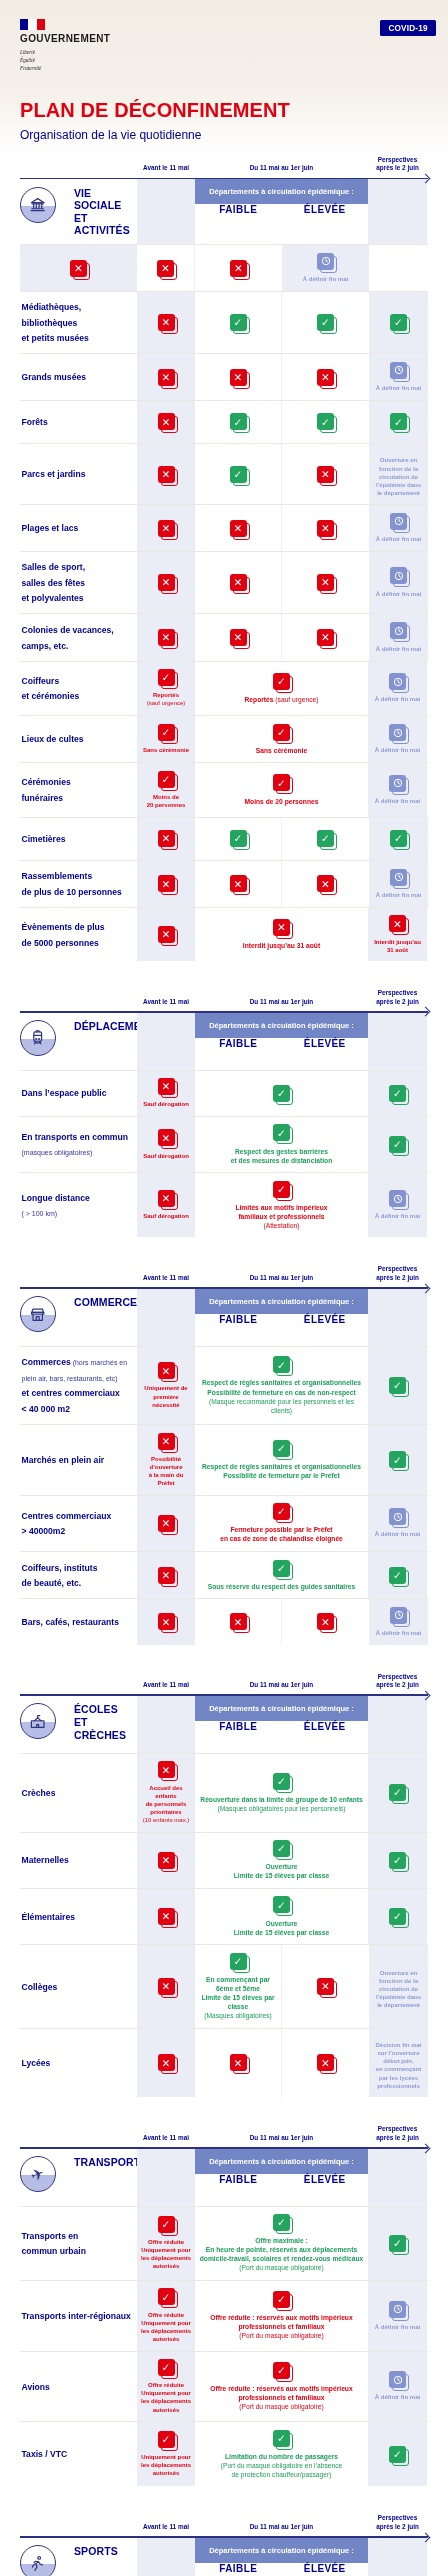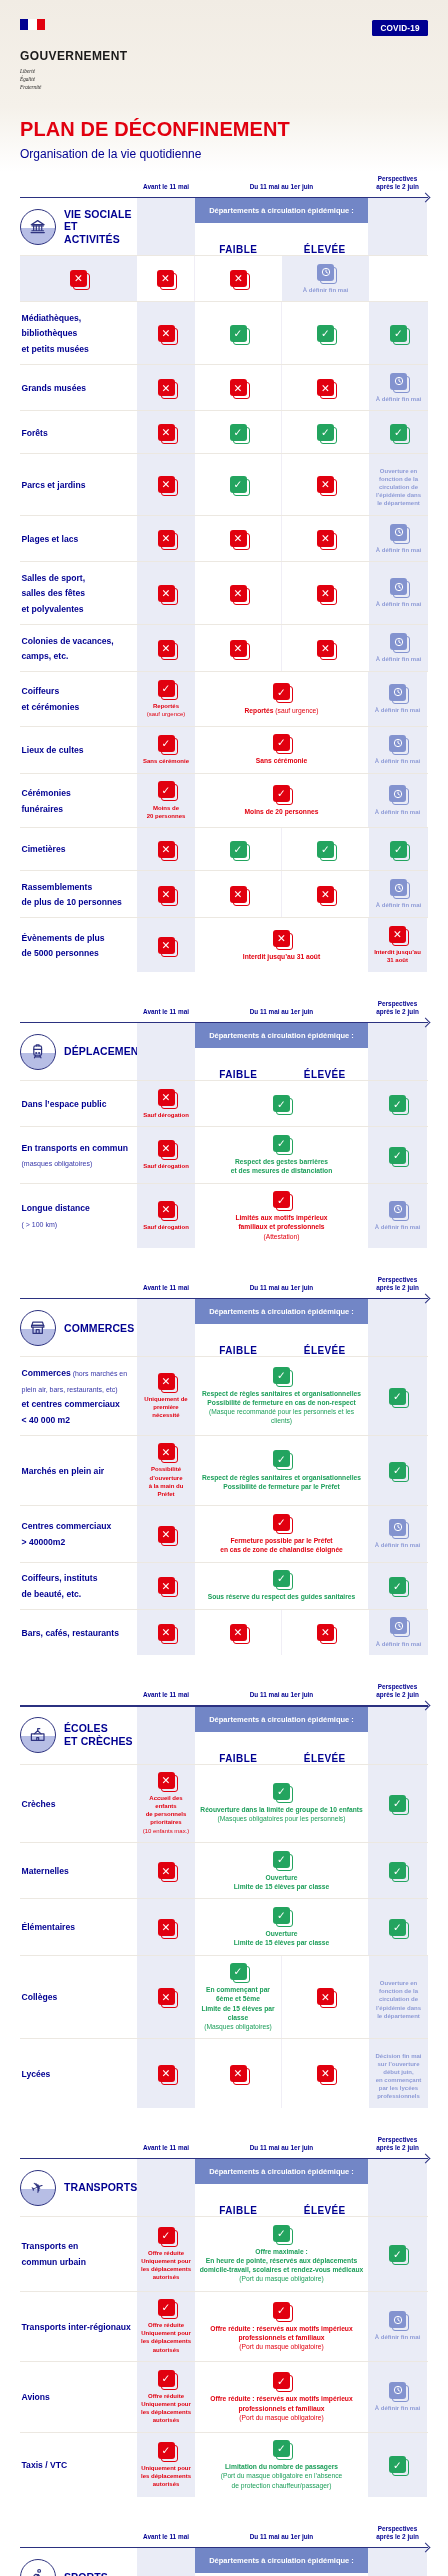--- a/index.html
+++ b/index.html
@@ -3,43 +3,43 @@
 <meta charset="utf-8">
 <style>
   html,body{margin:0;padding:0}
   body{width:448px;font-family:"Liberation Sans","DejaVu Sans",sans-serif;background:#fff}
   .page{width:448px;height:2576px;overflow:hidden;background:#fff;position:relative}
   
   .hero{position:relative;padding:19.4px 20px 10.5px;background:linear-gradient(180deg,#f1ece4,#f5f1ea 62%,#fff)}
   .flag{display:flex;height:10.5px;width:25px}
   .flag span{flex:1}
   .fb{background:#000091}.fw{background:#fdfdfd}.fr{background:#e1000f}
-  .brandname{font-size:12px;font-weight:bold;color:#1a1a1a;letter-spacing:0.4px;margin-top:19px}
+  .brandname{font-size:10px;font-weight:bold;color:#1a1a1a;letter-spacing:0.4px;margin-top:3px}
   .motto{font-family:"Liberation Serif",serif;font-style:italic;font-size:5.2px;color:#222;margin-top:3.7px;line-height:1.6}
-  .badge{position:absolute;top:20px;right:20px;background:#000091;color:#fff;font-weight:bold;font-size:8.2px;padding:3.7px 8.2px;border-radius:1.5px;letter-spacing:0.2px}
+  .badge{position:absolute;top:20px;right:12px;background:#000091;color:#fff;font-weight:bold;font-size:8.2px;padding:3.7px 8.2px;border-radius:1.5px;letter-spacing:0.2px}
   .title{margin:26px 0 0;font-size:20px;font-weight:800;color:#e1000f;letter-spacing:0.1px}
   .subtitle{margin-top:6.7px;font-size:12px;color:#000091}
   .subtitle b{font-weight:400}
   
   .sec{margin:28px 20px 0}
   .sec:first-child{margin-top:3px}
   .cols{display:grid;grid-template-columns:117px 58px 173px 59px}
   .colh{font-size:6.4px;font-weight:bold;color:#000091;text-align:center;white-space:pre-line;display:flex;align-items:flex-end;justify-content:center;padding-bottom:5.2px;line-height:1.3}
   .arrow{position:relative;height:1.5px;background:#2b3180}
   .arrow::after{content:'';position:absolute;right:-0.7px;top:-2.6px;width:6px;height:6px;border-top:1.5px solid #2b3180;border-right:1.5px solid #2b3180;transform:rotate(45deg)}
   .shead{display:grid;grid-template-columns:117px 58px 173px 59px;min-height:57px}
-  .stc{display:flex;align-items:center;gap:8px;padding:7.5px 3px 7.5px 0}
+  .stc{display:flex;align-items:flex-start;gap:18px;padding:7.5px 3px 7.5px 0}
   .icircle{width:34px;height:34px;border-radius:50%;border:1.5px solid #2f3480;background:linear-gradient(180deg,#fff 52%,#b7bee5 52%);display:flex;align-items:center;justify-content:center;flex:none}
   .sicon{width:19.4px;height:19.4px;stroke:#2f3480;fill:none;stroke-width:1.5;stroke-linecap:round;stroke-linejoin:round}
   .pchar{font-size:15.7px;color:#2f3480;transform:rotate(-22deg);font-family:"DejaVu Sans",sans-serif}
   .stitle{font-size:10.5px;font-weight:800;color:#000091;line-height:1.2;white-space:pre-line;margin:0;letter-spacing:0.1px}
   .sidefill{background:#eaecf6}
   .midhead{display:flex;flex-direction:column}
   .epibar{background:#7286c6;color:#fff;font-size:7.5px;font-weight:bold;display:flex;align-items:center;justify-content:center;min-height:25px;text-align:left;padding:0 7.5px}
-  .levels{flex:1;display:flex;align-items:flex-end}
+  .levels{flex:1;display:flex;align-items:flex-start}
   .lvl{width:50%;text-align:center;font-size:10px;font-weight:800;color:#000091;letter-spacing:0.4px}
   
   .row{display:grid;grid-template-columns:117px 58px 87px 87px 59px;border-top:0.7px solid #ece8e1;min-height:42px}
   .row.merged{grid-template-columns:117px 58px 173px 59px}
   .cell{display:flex;flex-direction:column;align-items:center;justify-content:center;padding:7.5px 3px;text-align:center}
   .c-side{background:#eaecf6}
   .c-label{align-items:flex-start;text-align:left;padding-left:1.5px;justify-content:center}
   .labwrap{white-space:pre-line;line-height:1.3}
   .lab{font-weight:bold;color:#000091;font-size:8.6px}
   .note{font-weight:normal;color:#3636a8;font-size:7px}

